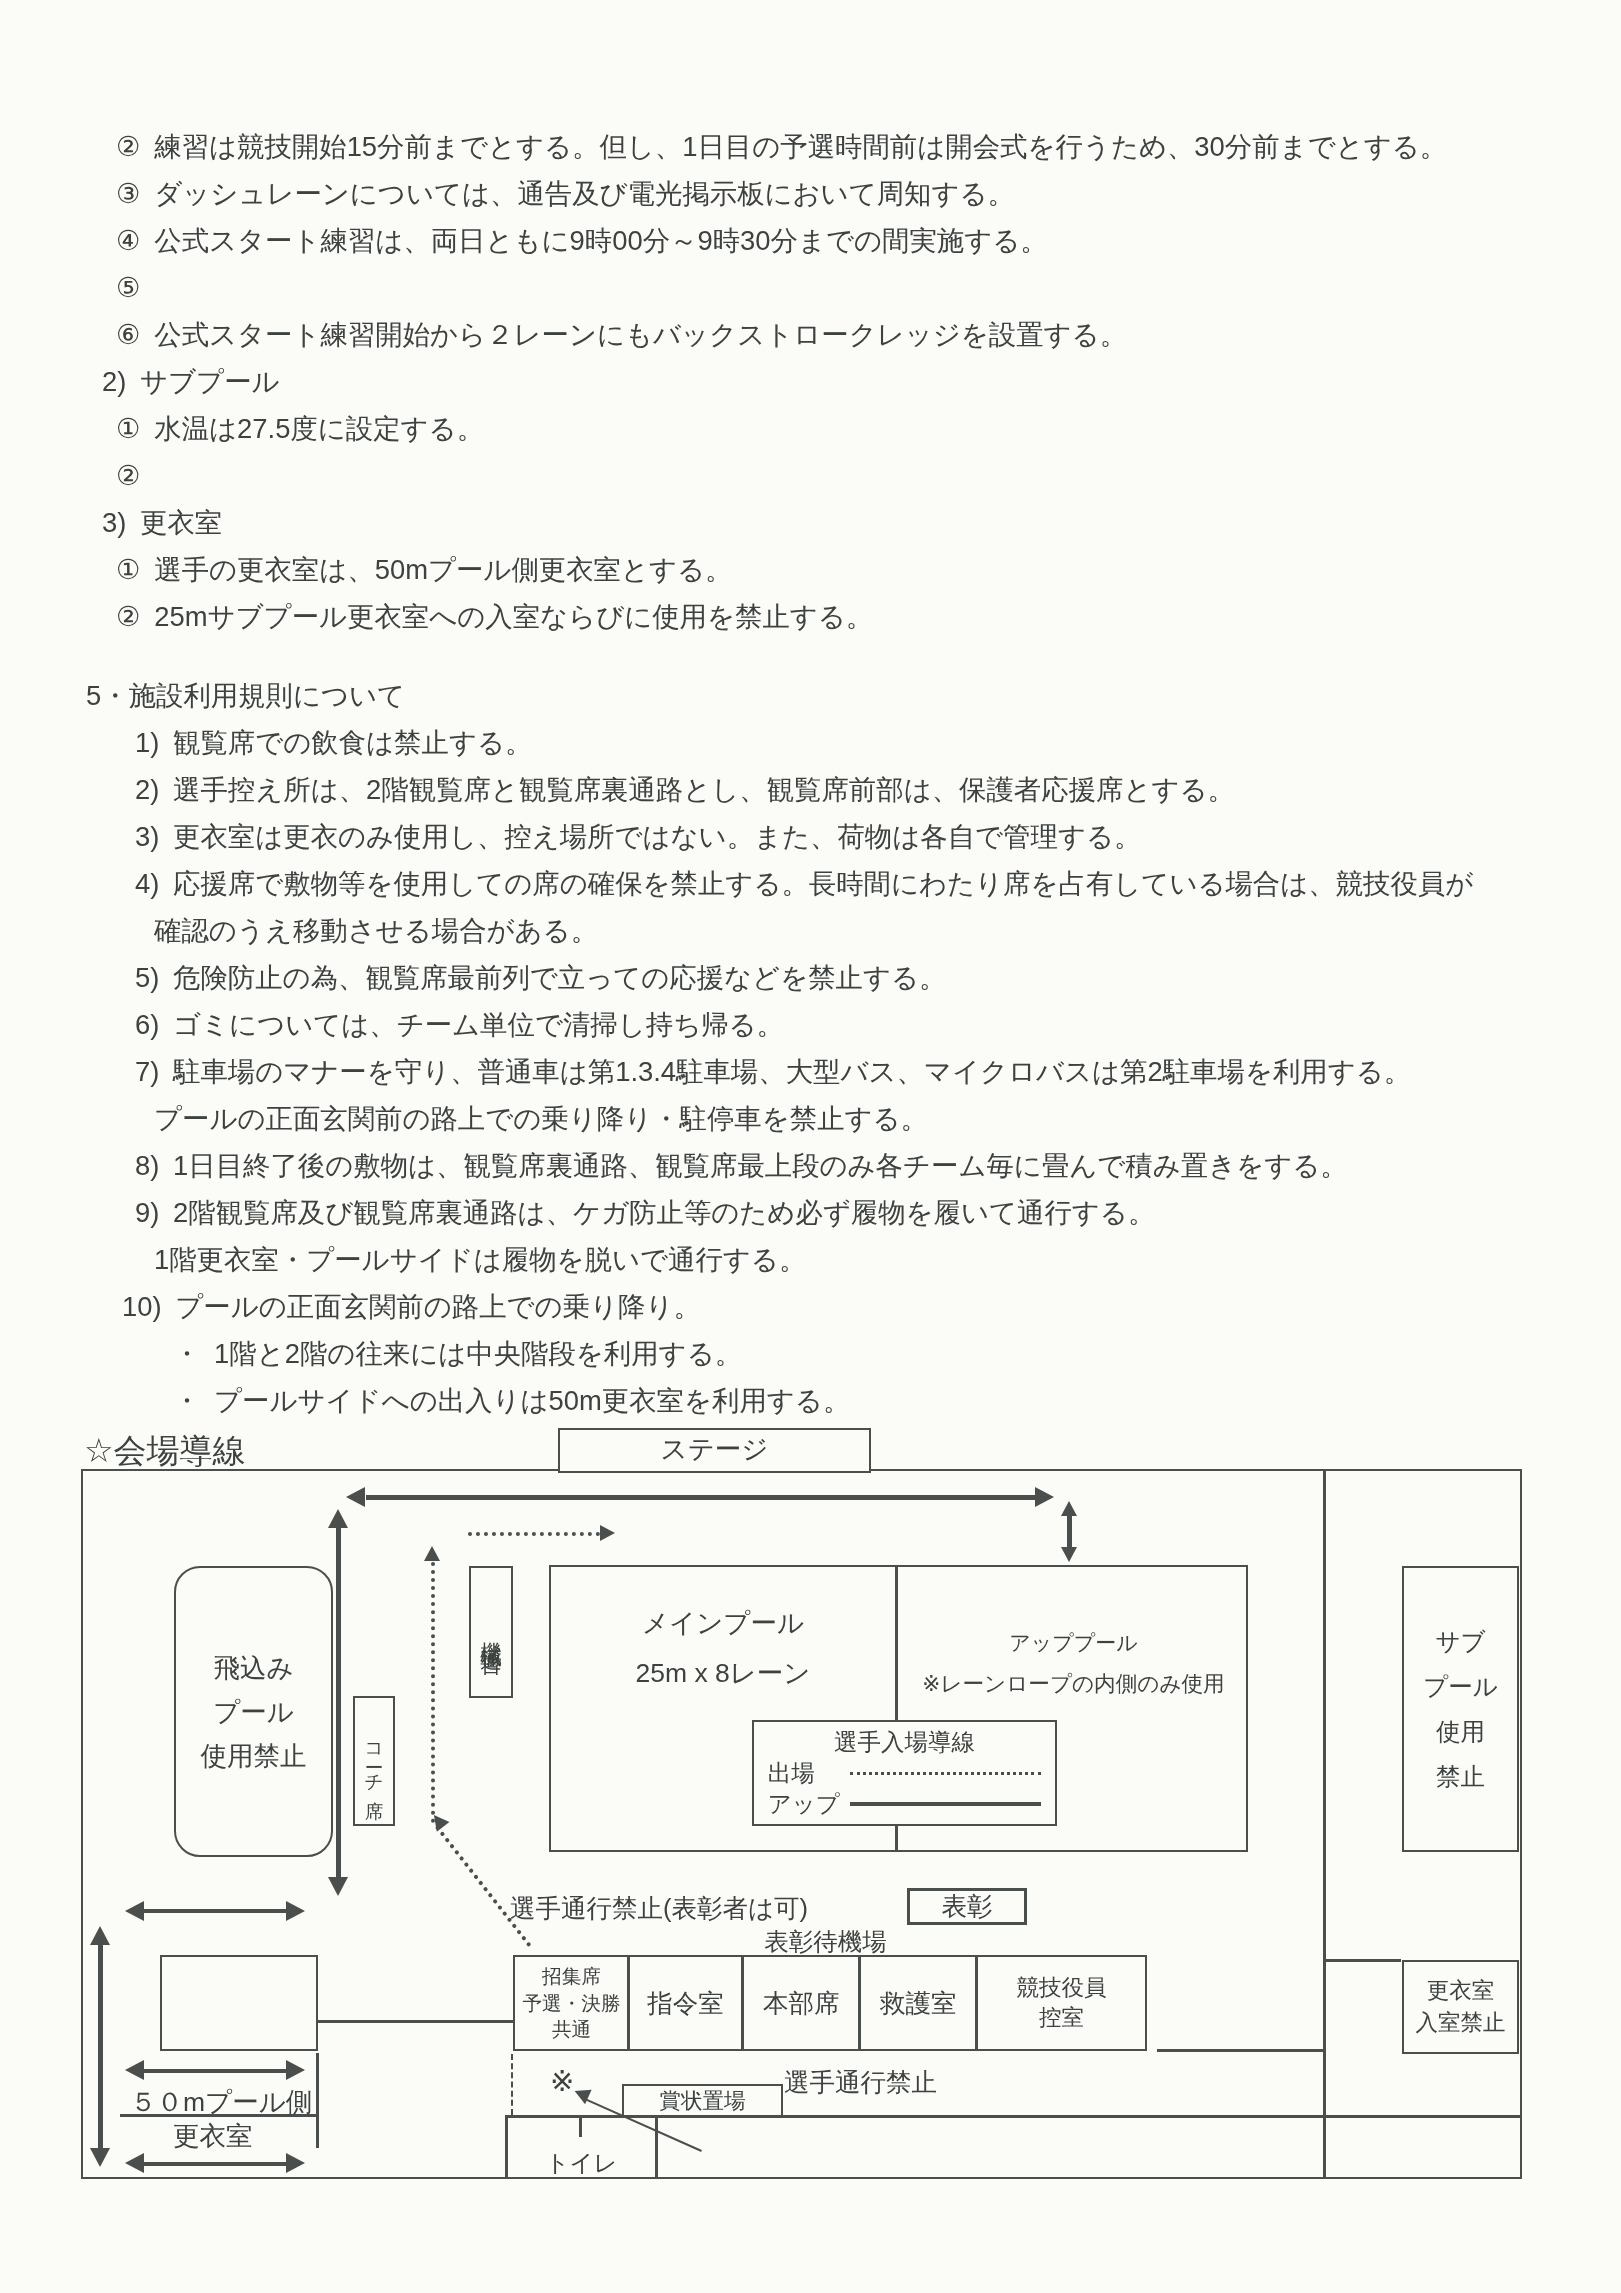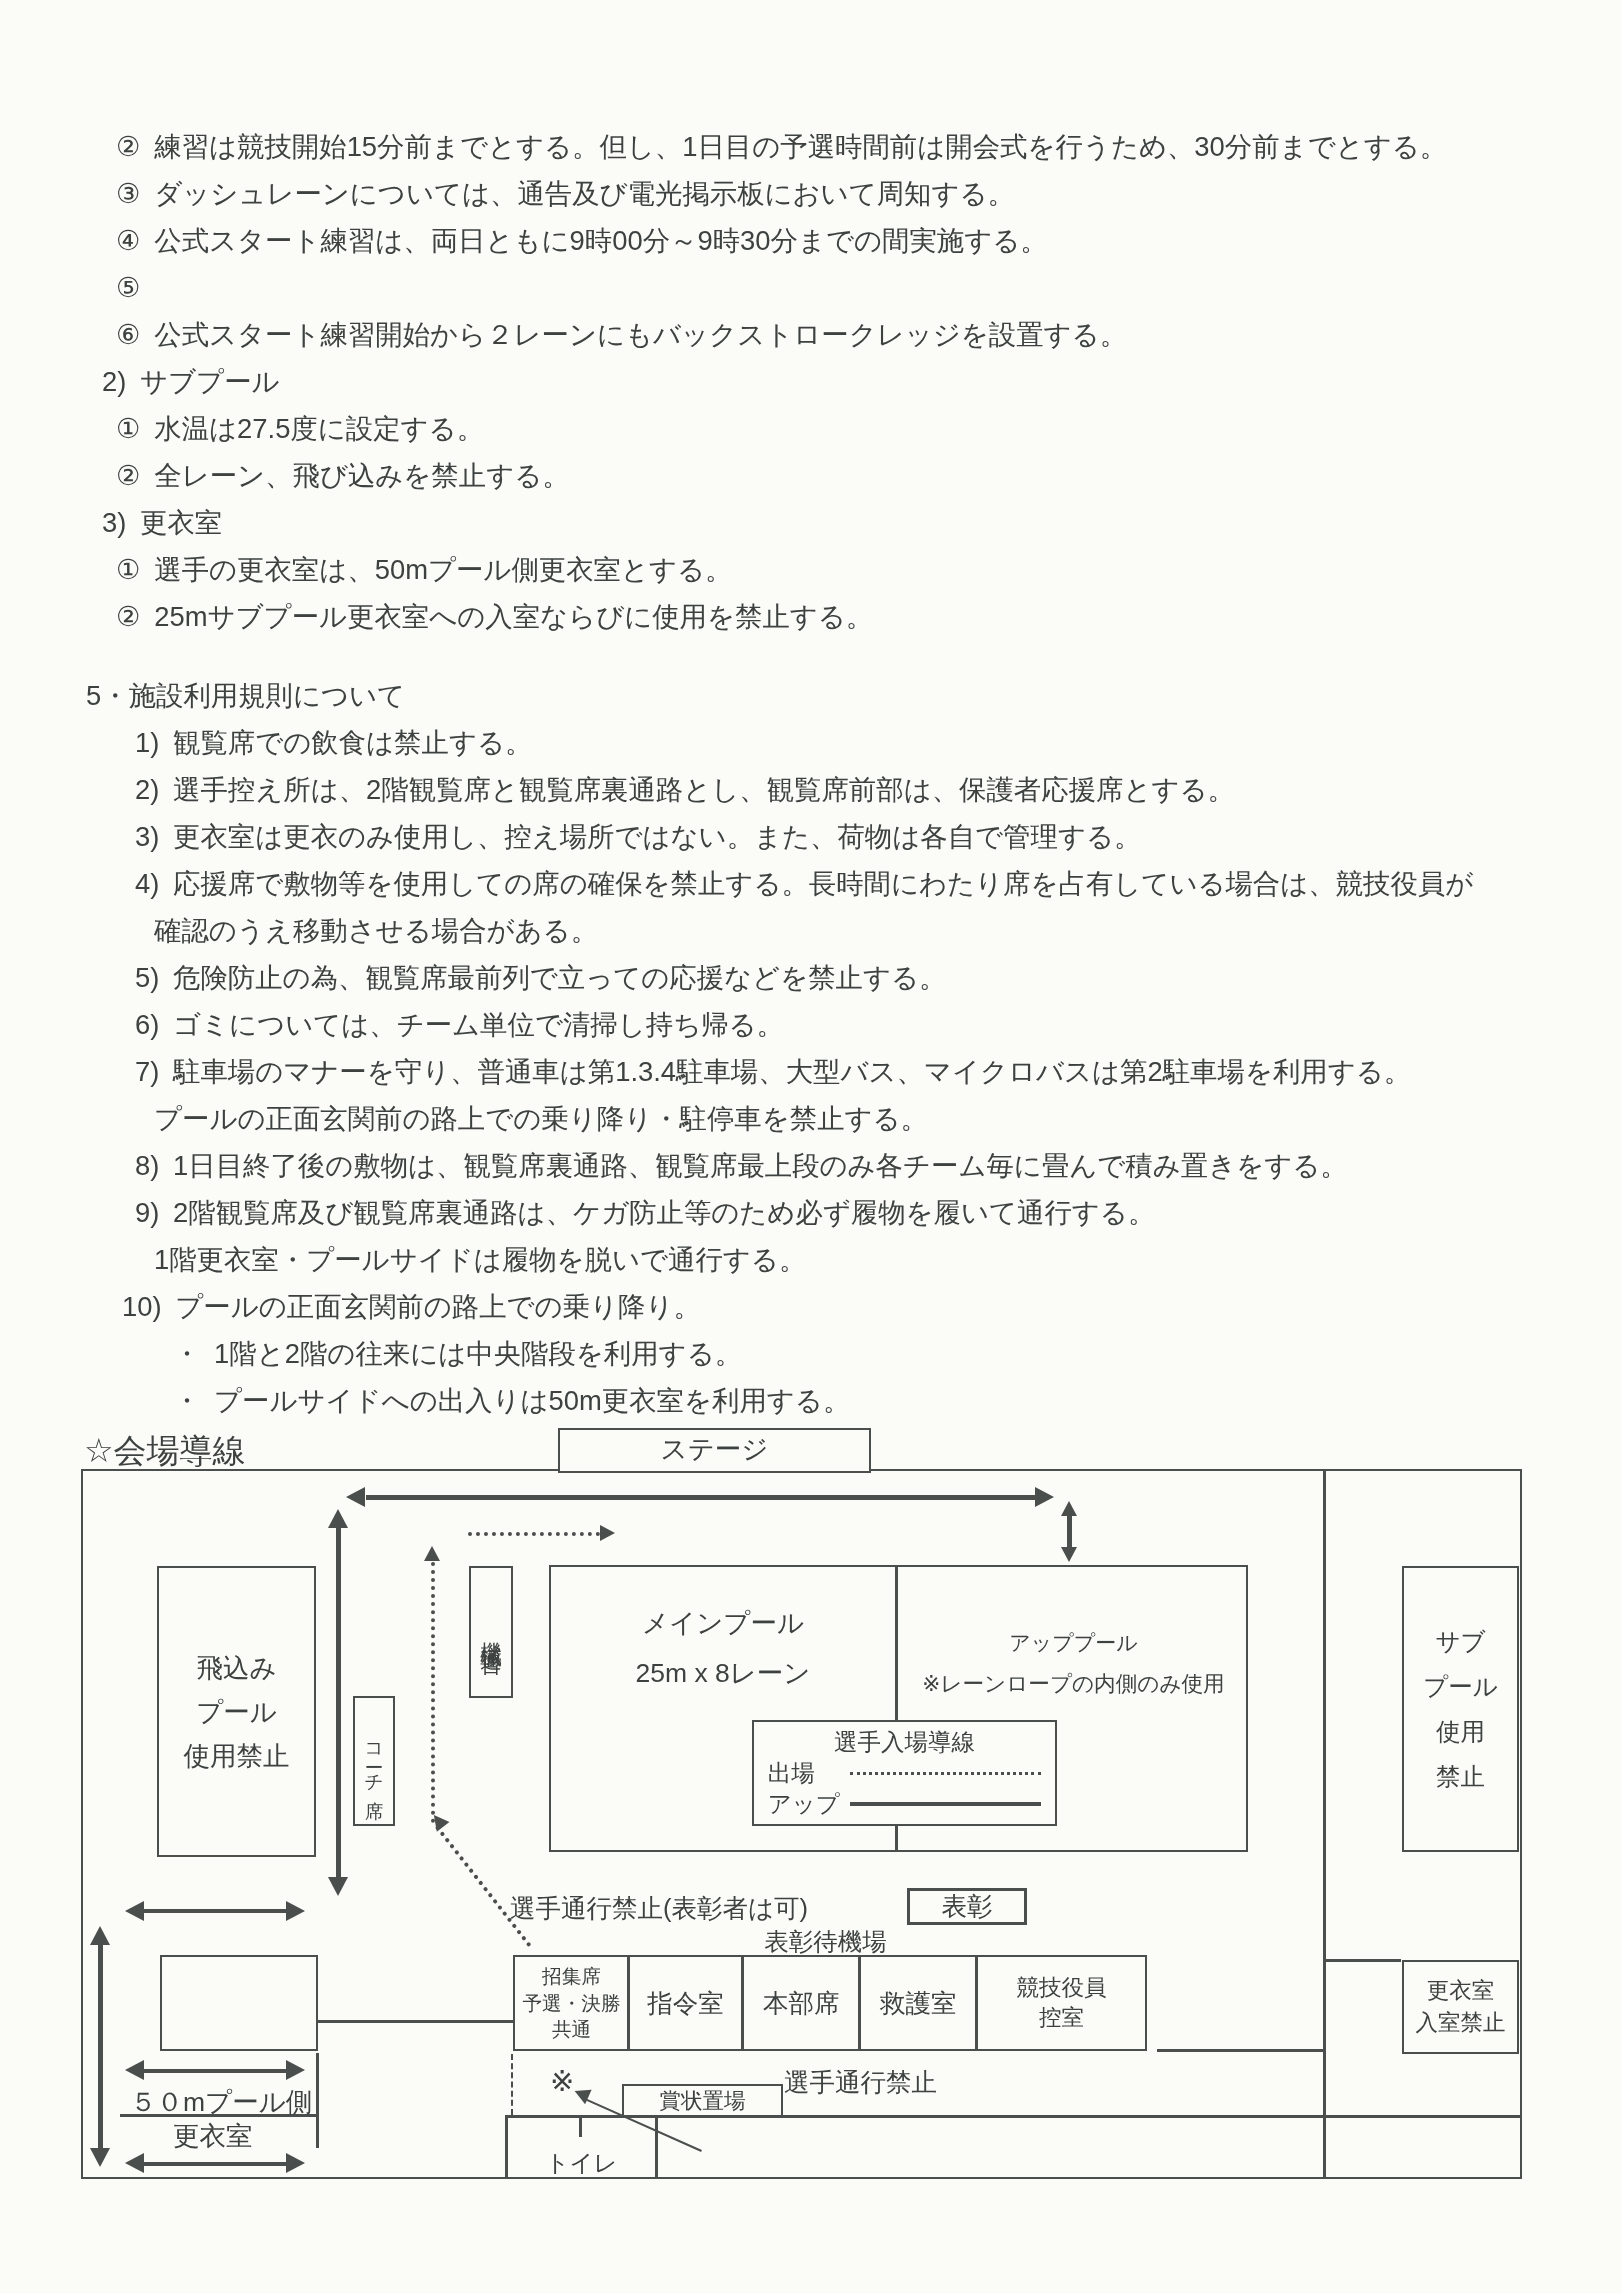--- a/index.html
+++ b/index.html
@@ -78,21 +78,20 @@
     <div class="doc-line ind-num">
         <span class="mk">2)</span>
         <span>サブプール</span>
       </div>
     <div class="doc-line ind-circ">
         <span class="mk">①</span>
         <span>水温は27.5度に設定する。</span>
       </div>
     <div class="doc-line ind-circ">
         <span class="mk">②</span>
-        <span>全レーン、飛び込みを禁止する。</span>
       </div>
     <div class="doc-line ind-num">
         <span class="mk">3)</span>
         <span>更衣室</span>
       </div>
     <div class="doc-line ind-circ">
         <span class="mk">①</span>
         <span>選手の更衣室は、50mプール側更衣室とする。</span>
       </div>
     <div class="doc-line ind-circ">
@@ -162,21 +161,21 @@
       </div>
   </div>
 
   <div class="lbl" style="left:84px; top:1429px; font-size:33px;">☆会場導線</div>
 
   <div class="box fill ctr" style="left:558px; top:1428px; width:313px; height:45px; z-index:5; font-size:26.5px; line-height:39px;"><span>ステージ</span></div>
 
   <div class="box" style="left:81px; top:1469px; width:1441px; height:710px;"></div>
   <div class="vline" style="left:1323px; top:1469px; width:2.9px; height:710px;"></div>
 
-  <div class="box cell-center ctr" style="left:157px; top:1566px; width:159px; height:291px; font-size:26.5px; line-height:44px;">
+  <div class="box cell-center ctr" style="left:174px; top:1566px; width:159px; height:291px; font-size:26.5px; line-height:44px;border-radius:26px;">
     <span>飛込み</span>
     <span>プール</span>
     <span>使用禁止</span>
   </div>
 
   <div class="box cell-center" style="left:353px; top:1696px; width:42px; height:130px; border-width:2.5px;">
     <span class="vtext" style="font-size:18.6px;">コーチ席</span>
   </div>
 
   <div class="box cell-center" style="left:469px; top:1566px; width:44px; height:132px; border-width:2.5px;">

